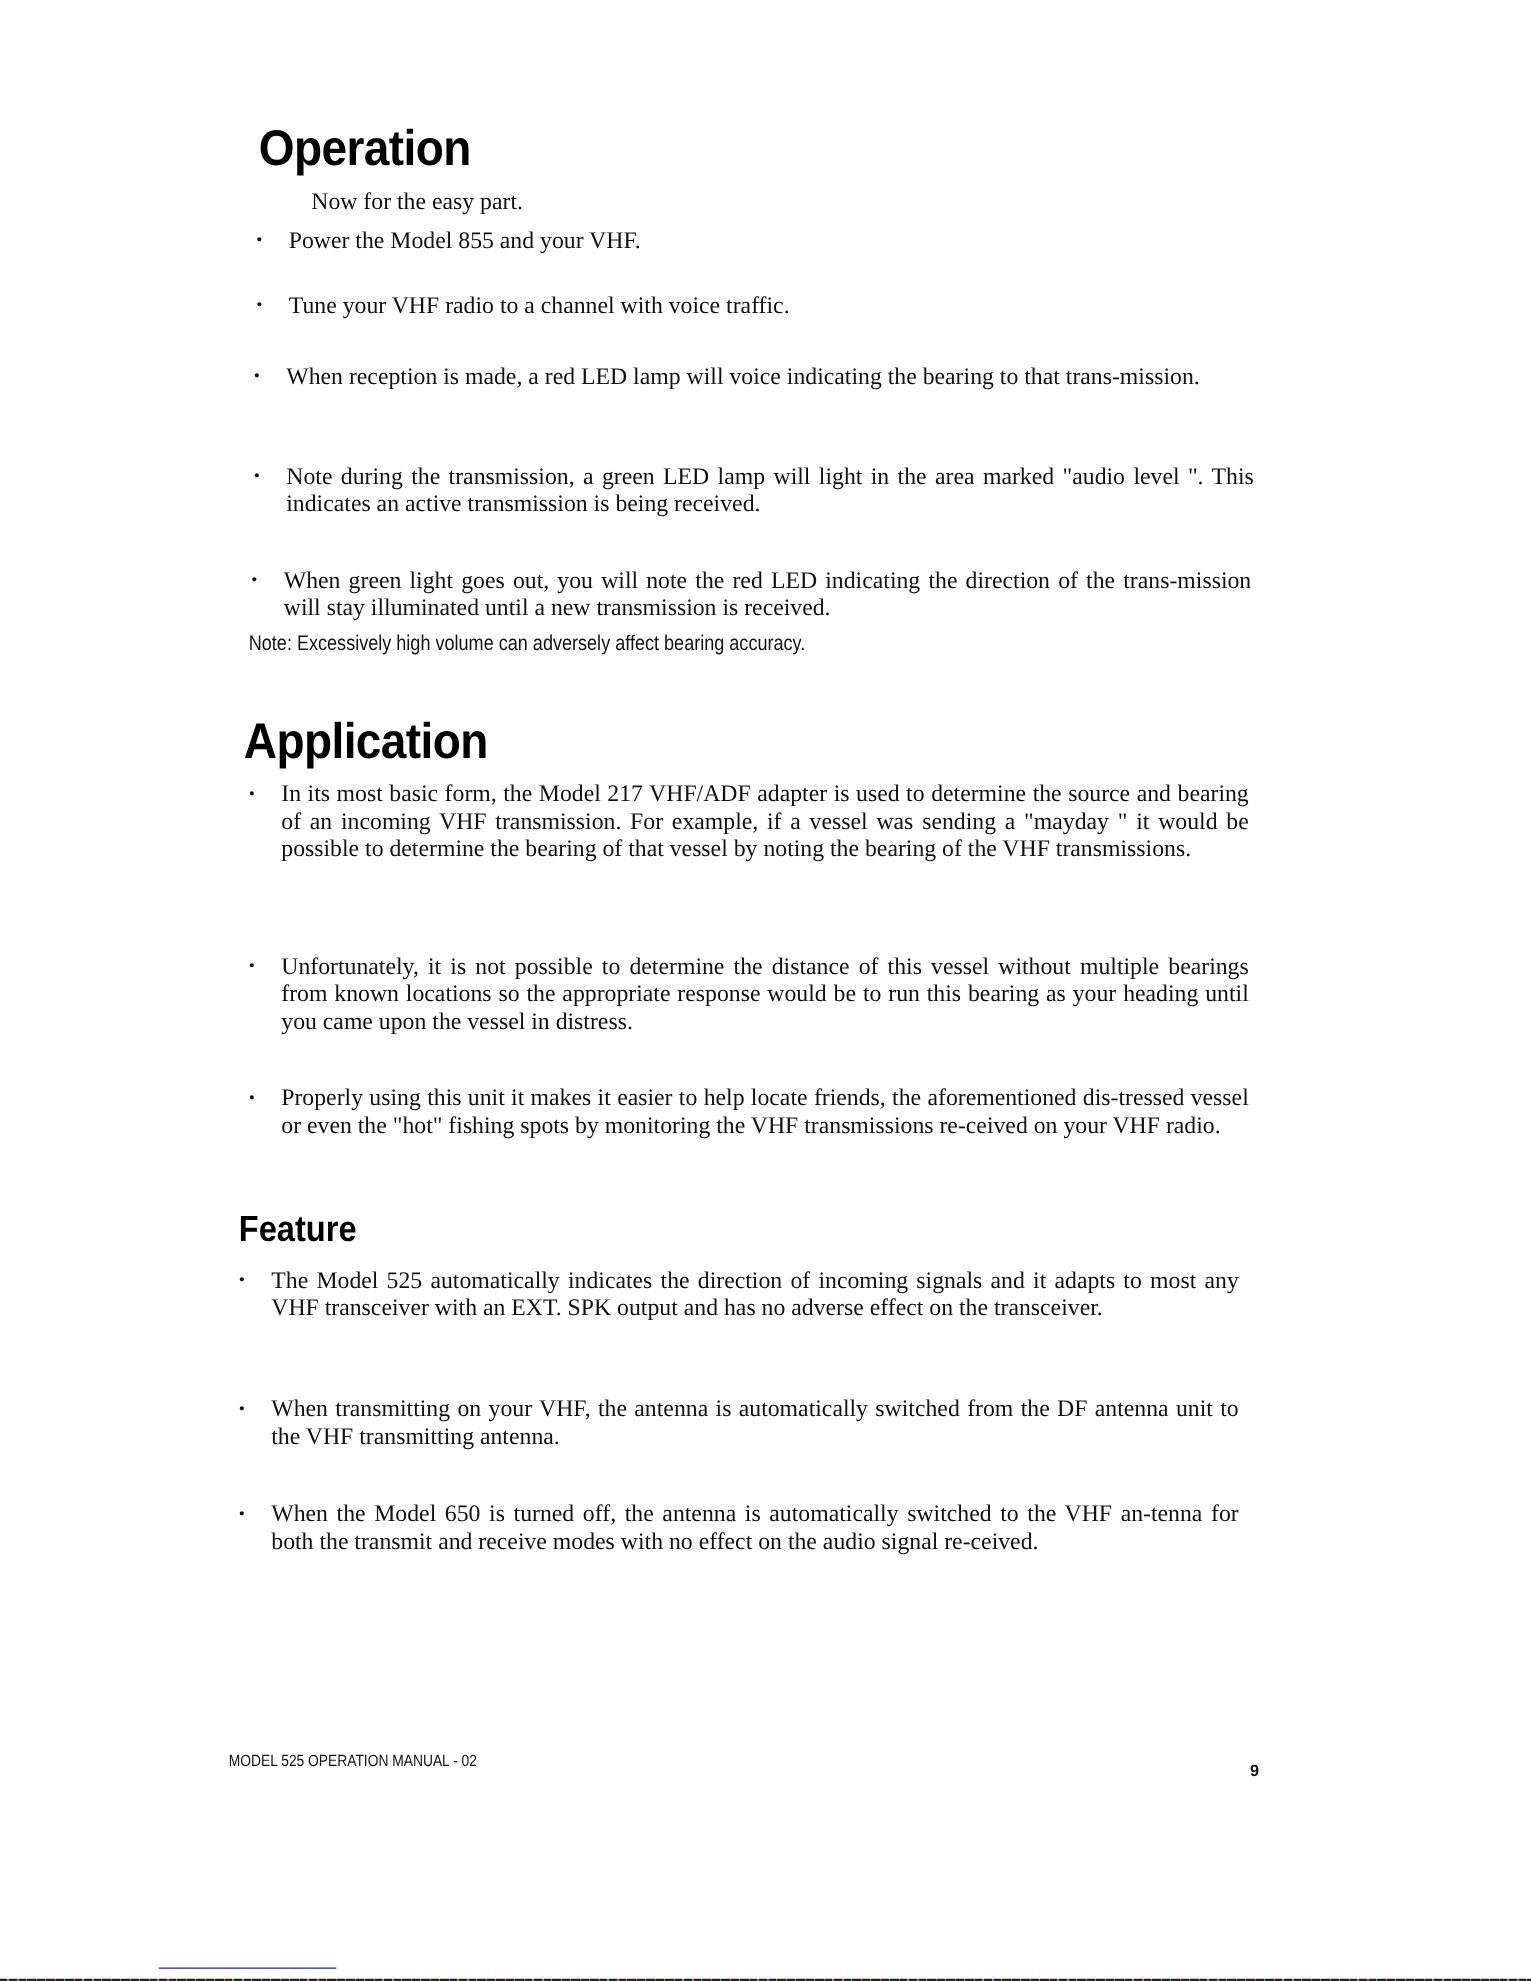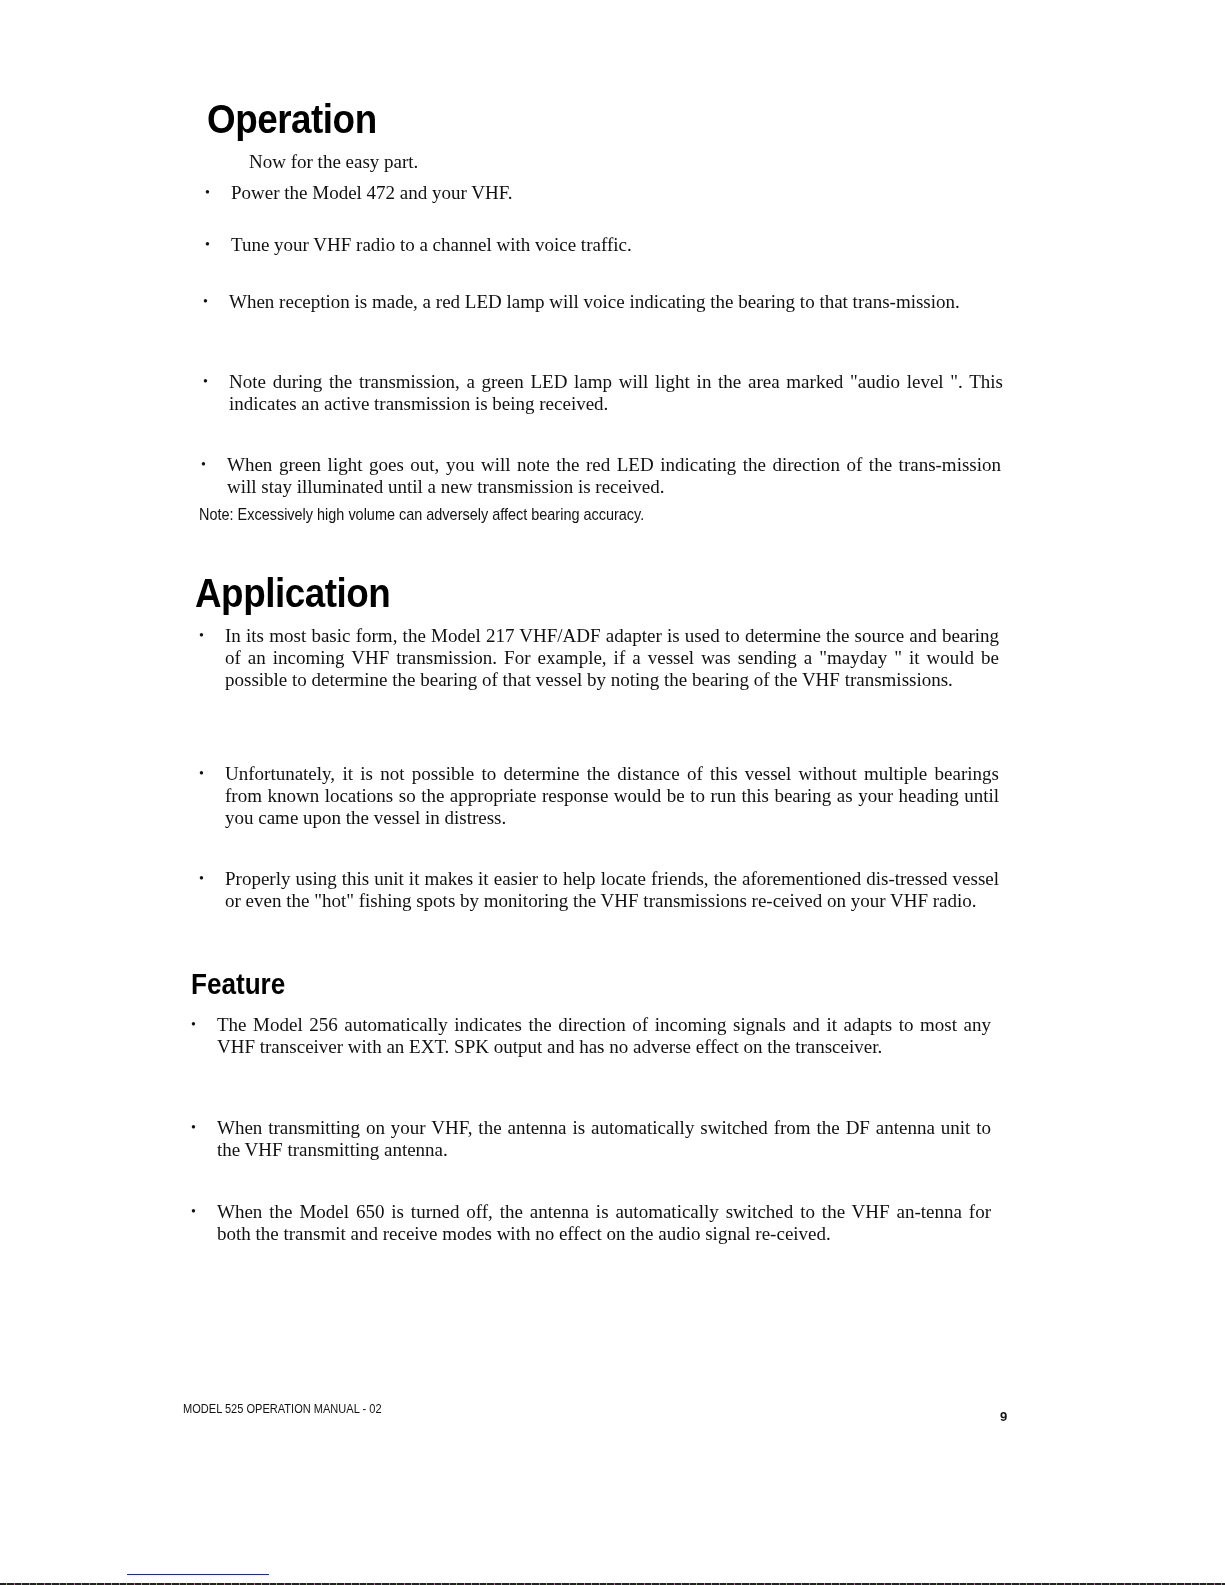--- a/index.html
+++ b/index.html
@@ -112,21 +112,21 @@
 </head>
 <body>
 
 <div class="page">
 
   <h1 class="h1" style="left:207px; top:97px;">Operation</h1>
   <p class="para" style="left:207px; top:151px;margin-left:42px;">Now for the easy part.</p>
 
   <div class="bullet" style="left:205px; top:182px;">
     <span class="dot">•</span>
-    <span class="text">Power the Model 472 and your VHF.</span>
+    <span class="text">Power the Model 855 and your VHF.</span>
   </div>
   <div class="bullet" style="left:205px; top:234px;">
     <span class="dot">•</span>
     <span class="text">Tune your VHF radio to a channel with voice traffic.</span>
   </div>
   <div class="bullet" style="left:203px; top:291px;">
     <span class="dot">•</span>
     <span class="text">When reception is made, a red LED lamp will voice indicating the bearing to that trans-mission.</span>
   </div>
   <div class="bullet" style="left:203px; top:371px;">
@@ -151,21 +151,21 @@
   </div>
   <div class="bullet" style="left:199px; top:868px;">
     <span class="dot">•</span>
     <span class="text">Properly using this unit it makes it easier to help locate friends, the aforementioned dis-tressed vessel or even the "hot" fishing spots by monitoring the VHF transmissions re-ceived on your VHF radio.</span>
   </div>
 
   <h2 class="h2" style="left:191px; top:968px;">Feature</h2>
 
   <div class="bullet" style="left:191px; top:1014px;">
     <span class="dot">•</span>
-    <span class="text">The Model 256 automatically indicates the direction of incoming signals and it adapts to most any VHF transceiver with an EXT. SPK output and has no adverse effect on the transceiver.</span>
+    <span class="text">The Model 525 automatically indicates the direction of incoming signals and it adapts to most any VHF transceiver with an EXT. SPK output and has no adverse effect on the transceiver.</span>
   </div>
   <div class="bullet" style="left:191px; top:1117px;">
     <span class="dot">•</span>
     <span class="text">When transmitting on your VHF, the antenna is automatically switched from the DF antenna unit to the VHF transmitting antenna.</span>
   </div>
   <div class="bullet" style="left:191px; top:1201px;">
     <span class="dot">•</span>
     <span class="text">When the Model 650 is turned off, the antenna is automatically switched to the VHF an-tenna for both the transmit and receive modes with no effect on the audio signal re-ceived.</span>
   </div>
 

